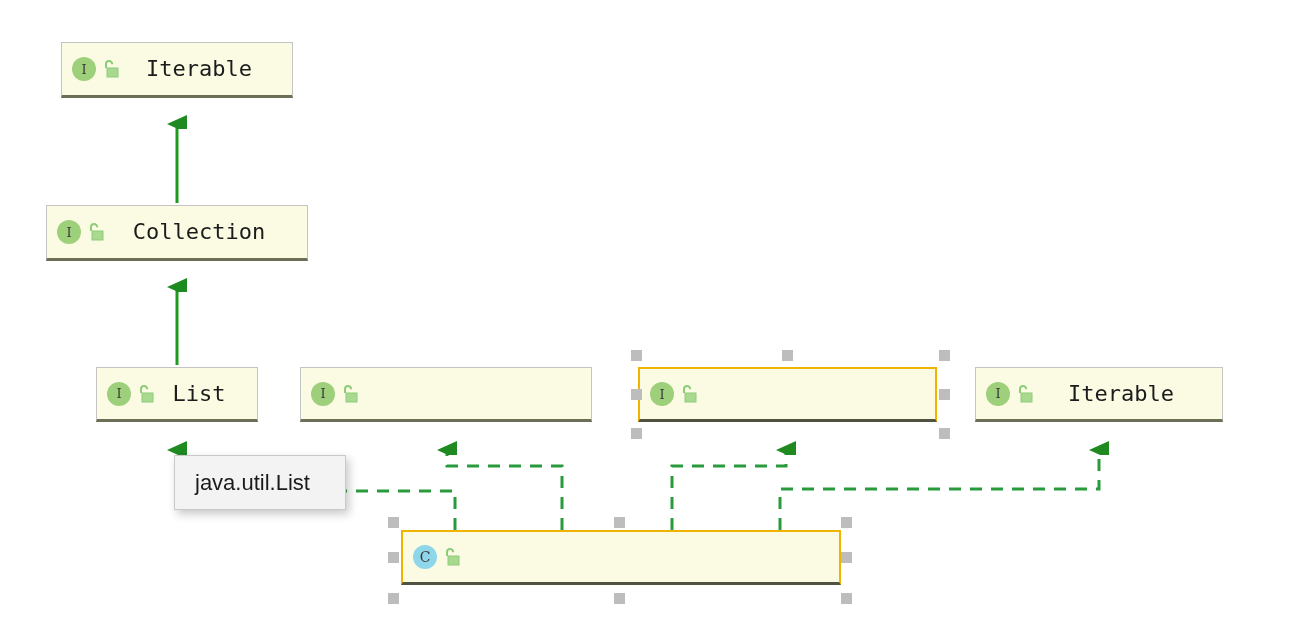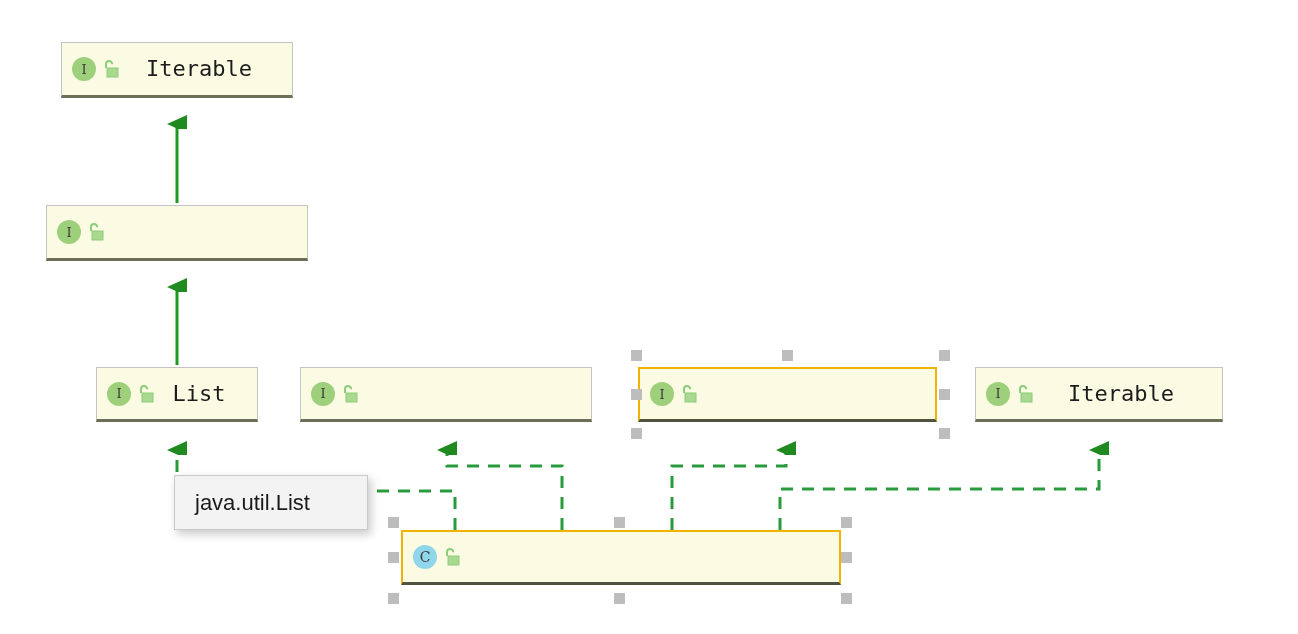--- a/index.html
+++ b/index.html
@@ -200,20 +200,21 @@
   <div class="node" style="left:46px;top:205px;width:262px;height:56px;">
     <span class="icons">
       <span class="ic-interface">I</span>
       <span class="ic-lock">
         <svg width="18" height="20" viewBox="0 0 18 20">
           <path d="M4 9 L4 5.2 A3.1 3.1 0 0 1 10.2 5.2" fill="none" stroke="#8dcc7a" stroke-width="2"></path>
           <rect x="5" y="9" width="11" height="9" fill="#a8d98f" stroke="#8dcc7a" stroke-width="1"></rect>
         </svg>
       </span>
     </span>
+    <span class="label">Collection</span>
   </div>
 
   <div class="node" style="left:96px;top:367px;width:162px;height:55px;">
     <span class="icons">
       <span class="ic-interface">I</span>
       <span class="ic-lock">
         <svg width="18" height="20" viewBox="0 0 18 20">
           <path d="M4 9 L4 5.2 A3.1 3.1 0 0 1 10.2 5.2" fill="none" stroke="#8dcc7a" stroke-width="2"></path>
           <rect x="5" y="9" width="11" height="9" fill="#a8d98f" stroke="#8dcc7a" stroke-width="1"></rect>
         </svg>
@@ -264,17 +265,17 @@
       <span class="ic-class">C</span>
       <span class="ic-lock">
         <svg width="18" height="20" viewBox="0 0 18 20">
           <path d="M4 9 L4 5.2 A3.1 3.1 0 0 1 10.2 5.2" fill="none" stroke="#8dcc7a" stroke-width="2"></path>
           <rect x="5" y="9" width="11" height="9" fill="#a8d98f" stroke="#8dcc7a" stroke-width="1"></rect>
         </svg>
       </span>
     </span>
   </div>
 
-  <div id="tooltip" style="left:174px;top:475px;width:194px;height:55px;">
+  <div id="tooltip" style="left:174px;top:455px;width:172px;height:55px;">
     <span class="tt-text">java.util.List</span>
   </div>
 
 </div>
 
 </body></html>

